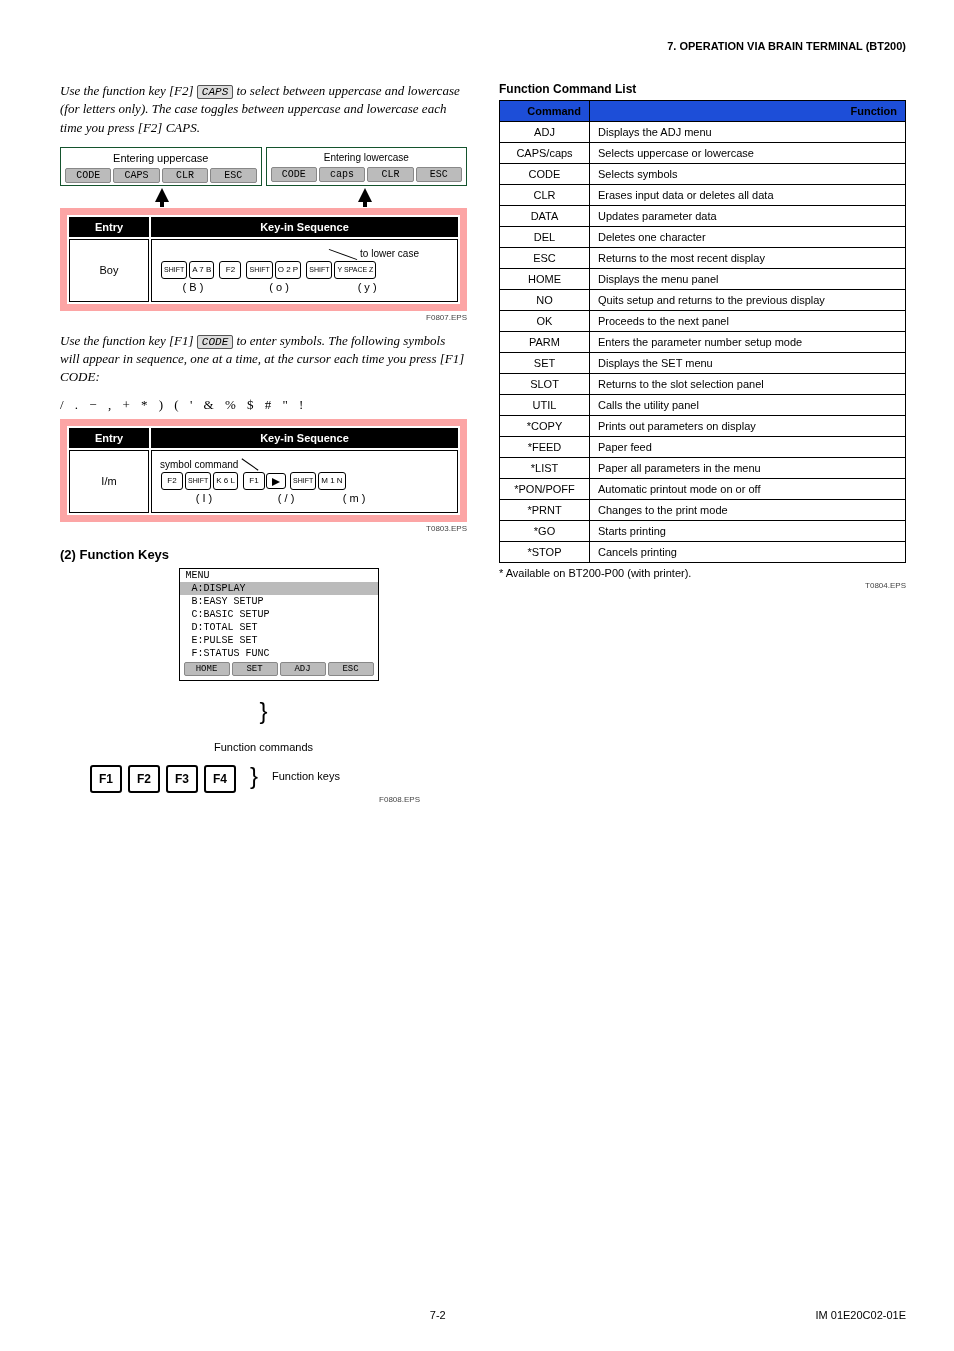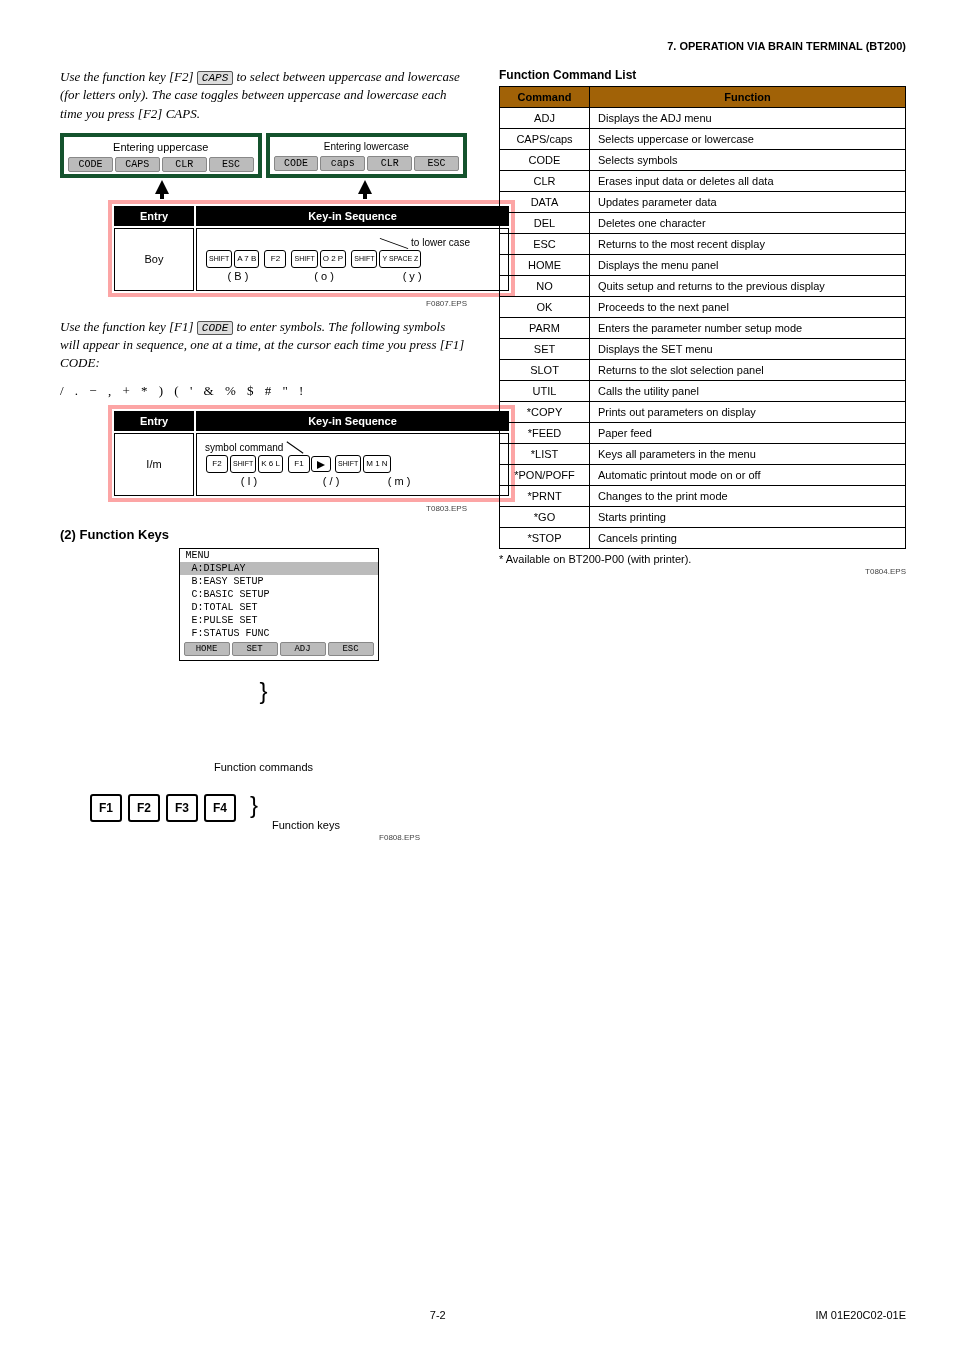--- a/index.html
+++ b/index.html
@@ -10,21 +10,21 @@
     background: #fff;
     width: 954px;
     height: 1351px;
     position: relative;
     padding: 40px 48px 40px 60px;
   }
   .header-right {
     text-align: right;
     font-weight: bold;
     font-size: 11px;
-    margin-bottom: 16px;
+    margin-bottom: 30px;
   }
   .two-col {
     display: flex;
     gap: 32px;
   }
   .col { flex: 1 1 0; }
   .col-left { max-width: 410px; }
   .col-right { max-width: 410px; }
   .para {
     font-family: Georgia, "Times New Roman", serif;
@@ -51,21 +51,21 @@
   .fig1 {
     border: 0;
     margin-bottom: 0;
   }
   .fig1-top {
     display: flex;
     gap: 4px;
     text-align: center;
   }
   .halfbox {
-    border: 4px solid #14532d;
+    border: 1px solid #14532d;
     flex: 1;
     padding: 4px 0 2px 0;
   }
   .toolbar {
     display: flex;
     justify-content: space-around;
     margin-top: 4px;
     gap: 2px;
     padding: 0 4px;
   }
@@ -92,24 +92,23 @@
     position: relative;
   }
   .up-arrow::after {
     content: "";
     position: absolute;
     left: -2px; top: 13px;
     width: 4px; height: 6px;
     background: #000;
   }
   .entry-table {
-    border: 4px solid #fca5a5;
+    border: 7px solid #fca5a5;
     margin-top: 6px;
     width: 100%;
-    margin-left: 48px;
   }
   .entry-table th {
     background: #000;
     color: #fff;
     font-size: 11px;
     padding: 3px 6px;
     border: 1px solid #000;
     font-weight: bold;
   }
   .entry-table td {
@@ -200,38 +199,38 @@
     justify-content: center;
   }
   .brace {
     display: inline-block;
     font-size: 24px;
     vertical-align: middle;
     margin: 0 6px;
   }
   .panel-wrap { display: flex; align-items: center; gap: 16px; flex-direction: column; }
   .fkey-wrap { display: flex; align-items: center; gap: 8px; margin-top: 6px; }
-  .side-label { font-size: 11px; margin-top: 40px; }
+  .side-label { font-size: 11px; }
 
   
   .cmd-title { font-weight: bold; font-size: 12px; margin-bottom: 4px; }
   .cmd-table {
     border-collapse: collapse;
     width: 100%;
     font-size: 11px;
   }
   .cmd-table th, .cmd-table td {
     border: 1px solid #000;
     padding: 4px 8px;
     text-align: left;
   }
   .cmd-table th {
     font-weight: bold;
-    text-align: center;
-    background: #a16207;
+    text-align: right;
+    background: #1d4ed8;
   }
   .cmd-table td:first-child { text-align: center; width: 90px; }
   .footnote { font-size: 11px; margin-top: 4px; }
 
   .footer {
     position: absolute;
     bottom: 30px;
     left: 0;
     width: 100%;
     padding: 0 48px 0 60px;
@@ -466,21 +465,21 @@
           <tr>
             <td>*COPY</td>
             <td>Prints out parameters on display</td>
           </tr>
           <tr>
             <td>*FEED</td>
             <td>Paper feed</td>
           </tr>
           <tr>
             <td>*LIST</td>
-            <td>Keys all parameters in the menu</td>
+            <td>Paper all parameters in the menu</td>
           </tr>
           <tr>
             <td>*PON/POFF</td>
             <td>Automatic printout mode on or off</td>
           </tr>
           <tr>
             <td>*PRNT</td>
             <td>Changes to the print  mode</td>
           </tr>
           <tr>

